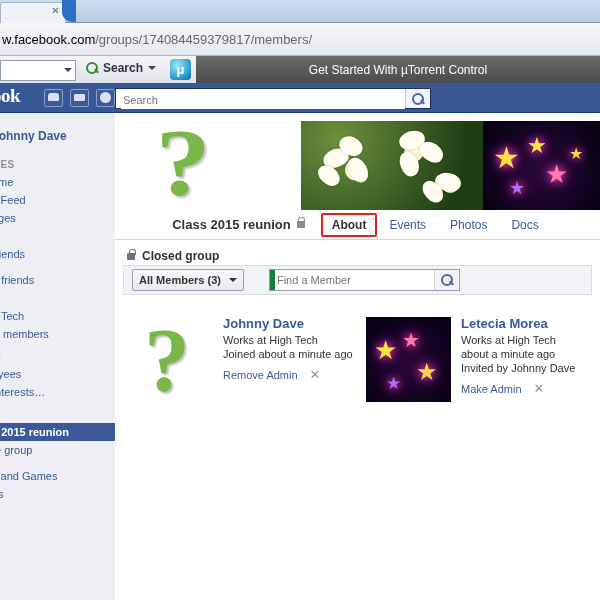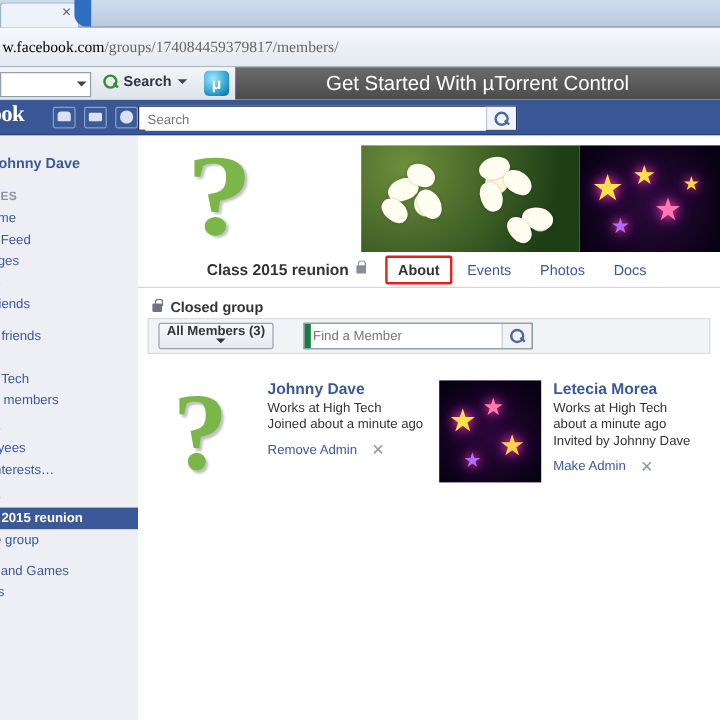--- a/index.html
+++ b/index.html
@@ -59,21 +59,20 @@
     background: #2e6fc4;
     border-radius: 0 0 0 10px;
   }
   .urlbar {
     height: 32px;
     background: linear-gradient(#f6f8fa, #e3e9f0);
     border-bottom: 1px solid #a9b8c8;
     display: flex;
     align-items: center;
     padding-left: 0px;
-    font-family: Liberation Serif, serif;
   }
   .url-text {
     font-size: 13px;
     color: #222;
     white-space: nowrap;
     padding-left: 2px;
   }
   .url-text .domain { color: #000; }
   .url-text .path { color: #666; }
 
@@ -157,21 +156,21 @@
     line-height: 21px;
   }
   .utorrent-bar {
     position: absolute;
     left: 196px;
     top: 0;
     right: 0;
     height: 28px;
     background: linear-gradient(#6b6b6b, #4a4a4a);
     color: #ffffff;
-    font-size: 17px;
+    font-size: 12px;
     text-align: center;
     line-height: 28px;
   }
 
   
   .fb {
     position: absolute;
     left: 0;
     top: 83px;
     width: 600px;
@@ -492,21 +491,20 @@
     height: 20px;
     background: linear-gradient(#f9f9fa, #e7e9ee);
     border: 1px solid #9aa0ab;
     border-radius: 2px;
     font-size: 11px;
     font-weight: bold;
     color: #333;
     display: flex;
     align-items: center;
     padding: 0 6px;
-    flex-direction: column;
   }
   .dd .caret3 {
     margin-left: 8px;
     width: 0; height: 0;
     border-left: 4px solid transparent;
     border-right: 4px solid transparent;
     border-top: 4px solid #333;
   }
   .find {
     margin-left: 25px;

